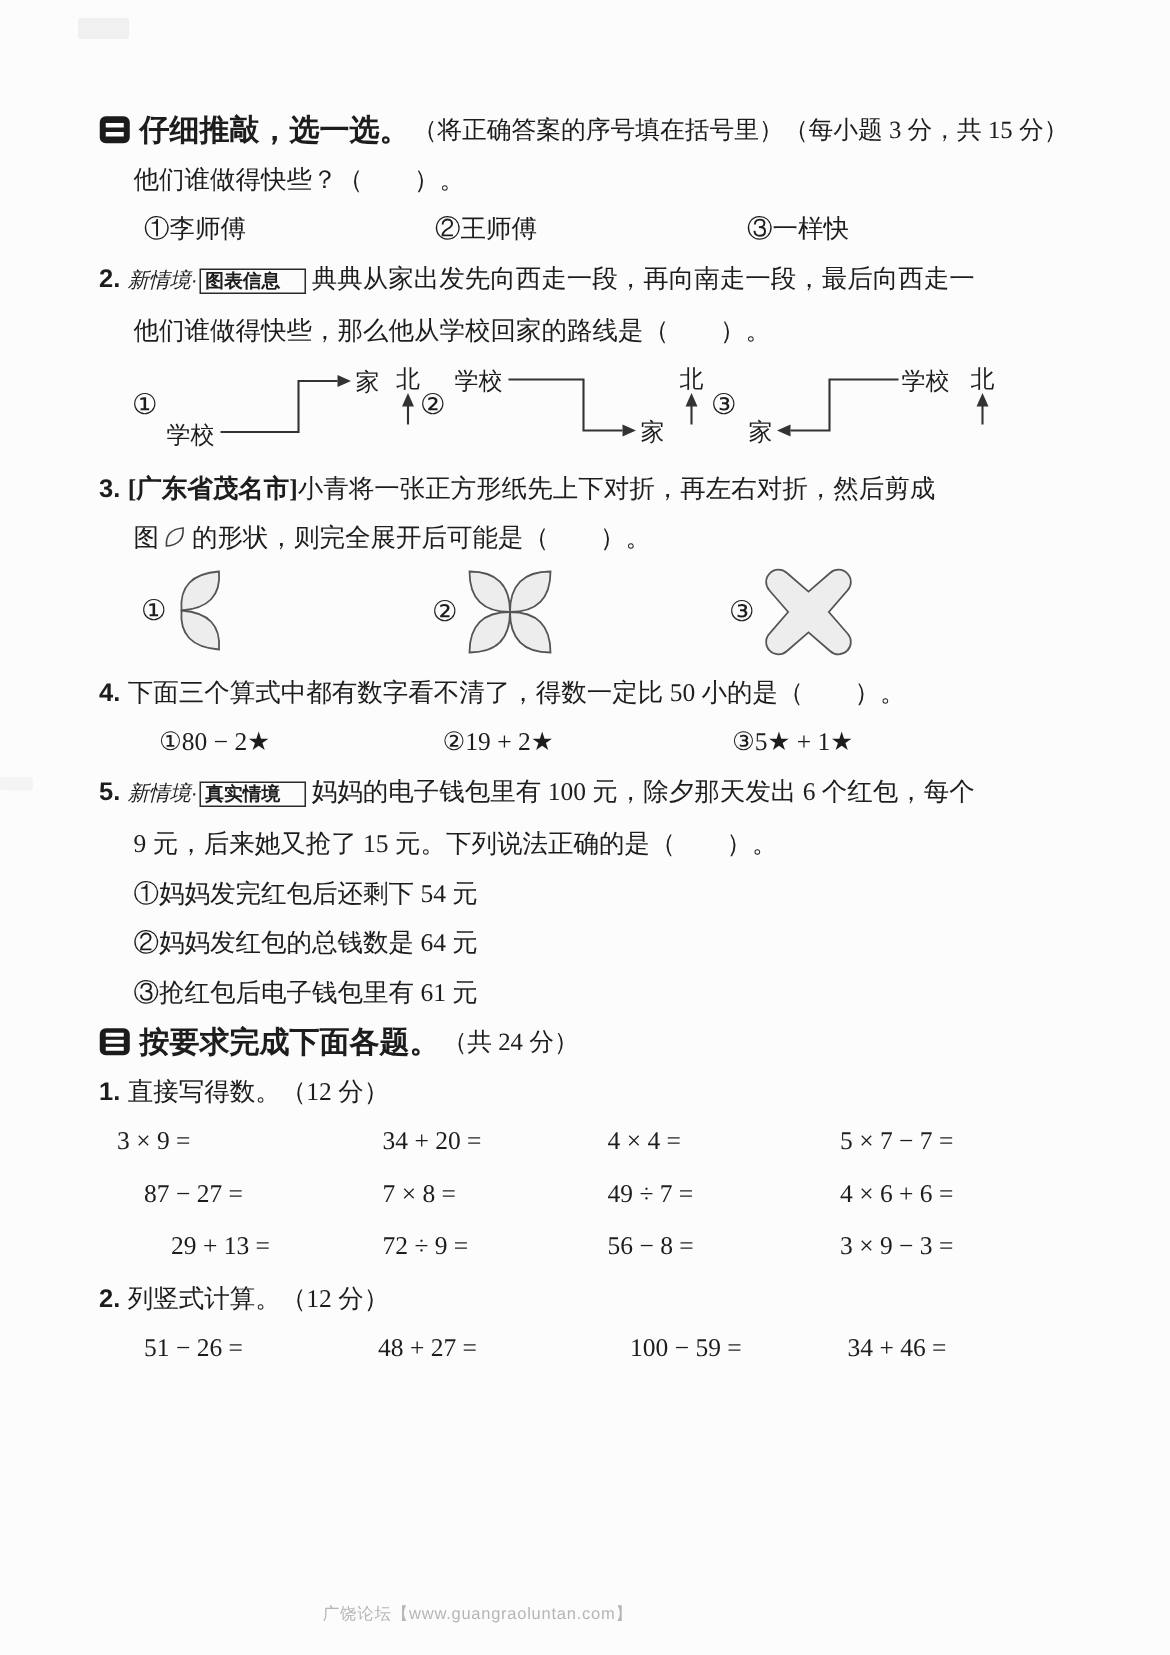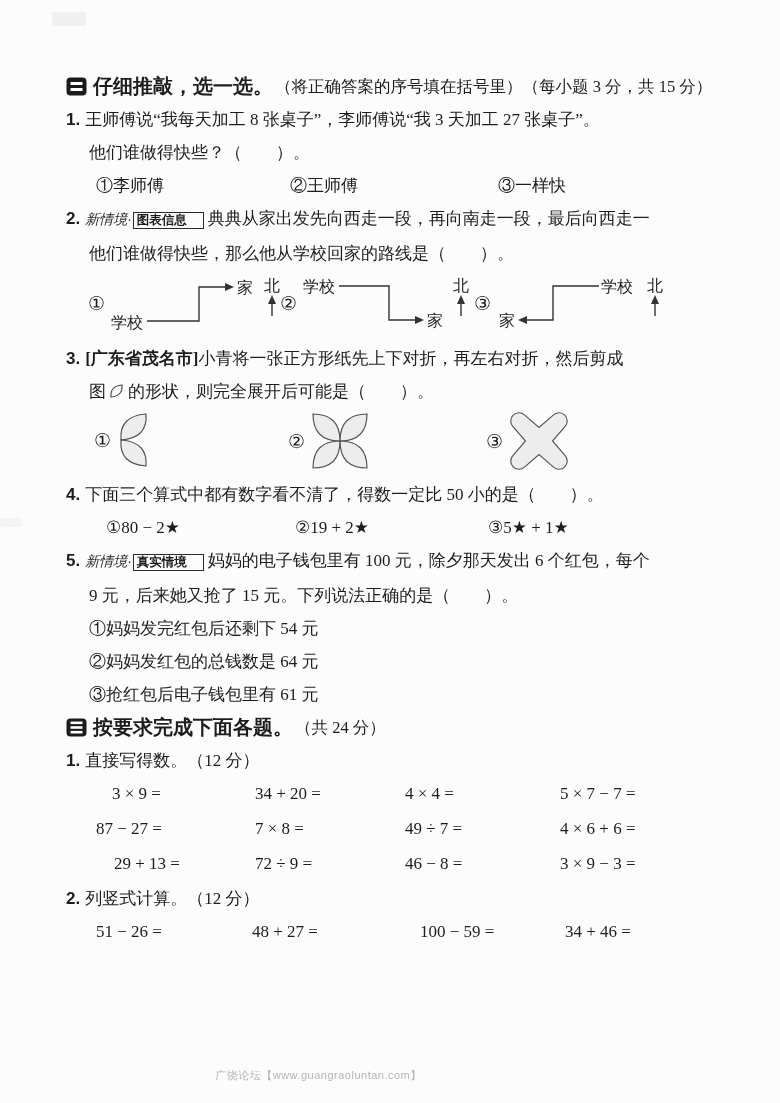--- a/index.html
+++ b/index.html
@@ -71,21 +71,20 @@
   <div class="sec-header">
     <svg class="sec-icon" viewBox="0 0 21 19">
       <rect x="0.5" y="0.5" width="20" height="18" rx="4" fill="#1b1b1b"></rect>
       <rect x="4.5" y="5" width="12" height="3" fill="#fff"></rect>
       <rect x="4.5" y="11" width="12" height="3" fill="#fff"></rect>
     </svg>
     <span class="sec-title">仔细推敲，选一选。</span>
     <span class="sec-note">（将正确答案的序号填在括号里）（每小题 3 分，共 15 分）</span>
   </div>
 
-  <div class="ln"><span class="qnum">1.</span><span>王师傅说“我每天加工 8 张桌子”，李师傅说“我 3 天加工 27 张桌子”。</span></div>
   <div class="ln indent">他们谁做得快些？（　　）。</div>
   <div class="row ln">
     <span class="abs" style="left:30px">①李师傅</span>
     <span class="abs" style="left:224px">②王师傅</span>
     <span class="abs" style="left:432px">③一样快</span>
   </div>
 
   <div class="ln"><span class="qnum">2.</span><span class="tag-pre">新情境·</span><span class="tag-box">图表信息</span><span>典典从家出发先向西走一段，再向南走一段，最后向西走一</span></div>
   <div class="ln indent">他们谁做得快些，那么他从学校回家的路线是（　　）。</div>
 
@@ -182,35 +181,35 @@
       <rect x="4.5" y="8.2" width="12" height="2.6" fill="#fff"></rect>
       <rect x="4.5" y="12.9" width="12" height="2.6" fill="#fff"></rect>
     </svg>
     <span class="sec-title">按要求完成下面各题。</span>
     <span class="sec-note">（共 24 分）</span>
   </div>
 
   <div class="ln"><span class="qnum">1.</span><span>直接写得数。（12 分）</span></div>
 
   <div class="row ln" style="height:35px">
-    <span class="abs" style="left:46px">3 × 9 =</span>
+    <span class="abs" style="left:12px">3 × 9 =</span>
     <span class="abs" style="left:189px">34 + 20 =</span>
     <span class="abs" style="left:339px">4 × 4 =</span>
     <span class="abs" style="left:494px">5 × 7 − 7 =</span>
   </div>
   <div class="row ln" style="height:35px">
     <span class="abs" style="left:30px">87 − 27 =</span>
     <span class="abs" style="left:189px">7 × 8 =</span>
     <span class="abs" style="left:339px">49 ÷ 7 =</span>
     <span class="abs" style="left:494px">4 × 6 + 6 =</span>
   </div>
   <div class="row ln" style="height:35px">
     <span class="abs" style="left:48px">29 + 13 =</span>
     <span class="abs" style="left:189px">72 ÷ 9 =</span>
-    <span class="abs" style="left:339px">46 − 8 =</span>
+    <span class="abs" style="left:339px">56 − 8 =</span>
     <span class="abs" style="left:494px">3 × 9 − 3 =</span>
   </div>
 
   <div class="ln"><span class="qnum">2.</span><span>列竖式计算。（12 分）</span></div>
   <div class="row ln">
     <span class="abs" style="left:30px">51 − 26 =</span>
     <span class="abs" style="left:186px">48 + 27 =</span>
     <span class="abs" style="left:354px">100 − 59 =</span>
     <span class="abs" style="left:499px">34 + 46 =</span>
   </div>

